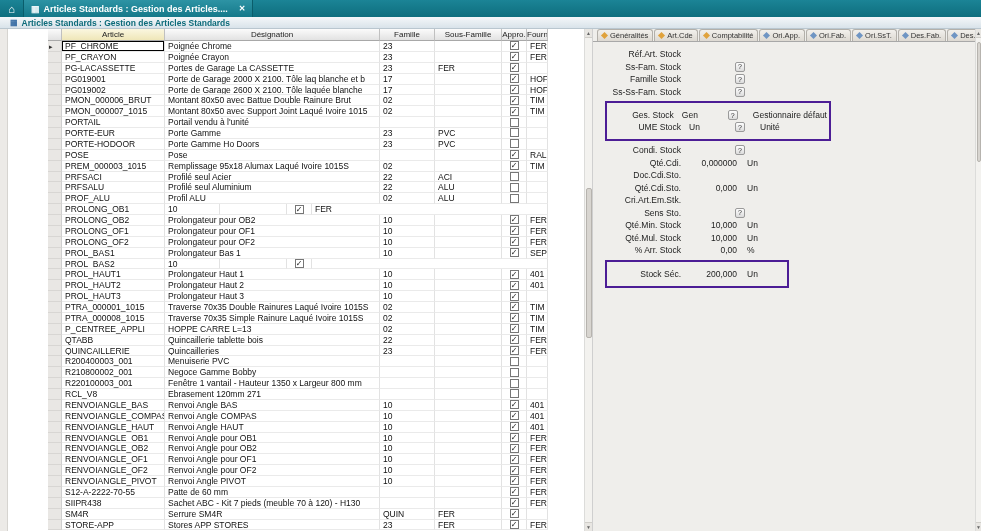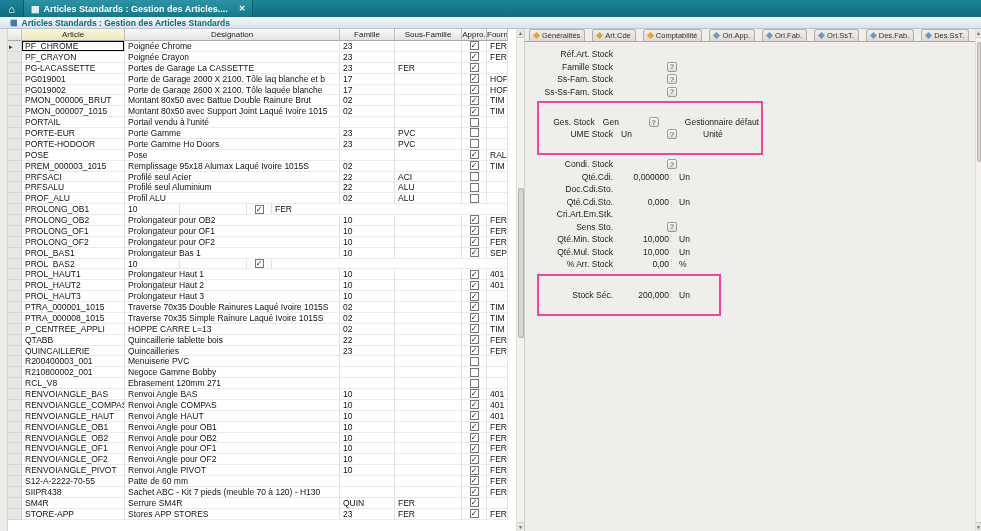--- a/index.html
+++ b/index.html
@@ -12,21 +12,21 @@
   .doc-tab { display: flex; align-items: center; gap: 4px; background: linear-gradient(#2d93a4,#15798a); color: #fff; padding: 0 7px; font-size: 9px; font-weight: bold; border-right: 1px solid #0a5d6b; max-width: 230px; white-space: nowrap; }
   .doc-tab .tab-grid-ic { font-size: 9px; color: #eaf6f8; }
   .doc-tab .tab-close { margin-left: 7px; font-size: 8px; color: #fff; }
 
   
   .subbar { height: 12px; background: linear-gradient(#f4f7f9,#d9e3ea); border-bottom: 1px solid #b9c6cf; display: flex; align-items: center; gap: 4px; padding-left: 10px; font-size: 8.5px; font-weight: bold; color: #0d6b7a; }
   .subbar .sub-ic { font-size: 8px; color: #3a6ea5; }
 
   
   .content { display: flex; height: 502px; }
-  .grid-area { width: 516px; display: flex; background: #fff; }
+  .grid-area { width: 584px; display: flex; background: #fff; gap: 40px; }
   .gutter { width: 8px; background: #eceae7; border-right: 1px solid #d6d4d0; }
   .grid { width: 500px; display: flex; flex-direction: column; }
 
   
   .thead { display: flex; height: 12px; flex: none; }
   .th { background: linear-gradient(#fbfbfb,#e2e2e2); border-right: 1px solid #c0c0c0; border-bottom: 1px solid #a8a8a8; font-size: 8px; color: #222; text-align: center; line-height: 11px; white-space: nowrap; overflow: hidden; }
   .th.sorted { background: linear-gradient(#fbf7e0,#efe6b8); }
   .w-rh { width: 14px; } .w-art { width: 103px; } .w-des { width: 215px; } .w-fam { width: 55px; } .w-sf { width: 67px; } .w-chk { width: 25px; } .w-fou { flex: 1; }
 
   
@@ -51,35 +51,35 @@
   .vscroll .sb-track { flex: 1; width: 100%; position: relative; }
   .vscroll .sb-thumb { position: absolute; left: 1px; width: 6px; background: #d8d5d0; border: 1px solid #b6b3ae; border-radius: 2px; }
   .thumb-left { top: 150px; height: 150px; }
   .thumb-right { top: 4px; height: 120px; }
   .vscroll.narrow { width: 6px; }
   .vscroll.narrow .sb-arrow { width: 6px; }
   .vscroll.narrow .sb-thumb { width: 4px; }
 
   
   .detail { flex: 1; background: #efeeeb; border-left: 1px solid #cfcfcf; overflow: hidden; }
-  .tabstrip { height: 13px; display: flex; align-items: flex-end; gap: 7px; padding-left: 4px; border-bottom: 1px solid #a8a8a8; overflow: hidden; }
+  .tabstrip { height: 13px; display: flex; align-items: flex-end; gap: 1px; padding-left: 4px; border-bottom: 1px solid #a8a8a8; overflow: hidden; }
   .dtab { display: flex; align-items: center; gap: 3px; padding: 1px 4px; font-size: 7.5px; color: #333; background: linear-gradient(#f2f0ec,#ddd9d2); border: 1px solid #b3b0aa; border-bottom: none; border-radius: 3px 3px 0 0; white-space: nowrap; height: 12px; }
   .dtab.sel { background: #fbfaf7; font-weight: bold; height: 13px; border-bottom: 1px solid #fbfaf7; margin-bottom: -1px; border-color: #8f8c86; }
   .dtab-ic { width: 5px; height: 5px; transform: rotate(45deg); flex: none; }
 
   
   .form { padding-top: 6px; font-size: 8.5px; color: #222; }
   .form-row { display: flex; align-items: center; height: 12.5px; }
   .f-label { width: 96px; text-align: right; padding-right: 8px; white-space: nowrap; overflow: hidden; }
   .f-val { min-width: 40px; white-space: nowrap; }
   .f-val.num { min-width: 0; width: 48px; text-align: right; }
   .f-help { width: 10px; height: 10px; margin-left: 6px; background: linear-gradient(#fdfdfd,#dcdcdc); border: 1px solid #9a9a9a; border-radius: 2px; font-size: 7px; display: flex; align-items: center; justify-content: center; color: #333; flex: none; }
   .f-unit { margin-left: 10px; }
-  .f-desc { margin-left: 26px; white-space: nowrap; }
-  .red-box { border: 2px solid #ec4899; margin: 3px 0 3px 12px; padding: 13px 2px; }
+  .f-desc { margin-left: 15px; white-space: nowrap; }
+  .red-box { border: 2px solid #4c1d95; margin: 3px 0 3px 12px; padding: 6px 2px; }
   .red-box .form-row { height: 12px; }
   .red-box .f-label { width: 80px; }
   .red-box[data-group="hl1"] { width: 226px; }
   .red-box[data-group="hl2"] { width: 184px; }
 </style>
 </head>
 <body>
 
 <div class="titlebar">
   <div class="home-btn">
@@ -446,20 +446,31 @@
             <div class="c des">Negoce Gamme Bobby</div>
             <div class="c fam"></div>
             <div class="c sfam"></div>
             <div class="c chk">
               <span class="cb"></span>
             </div>
             <div class="c fou"></div>
           </div>
           <div class="trow">
             <div class="c rowhead"></div>
+            <div class="c art">R220100003_001</div>
+            <div class="c des">Fenêtre 1 vantail - Hauteur 1350 x Largeur 800 mm</div>
+            <div class="c fam"></div>
+            <div class="c sfam"></div>
+            <div class="c chk">
+              <span class="cb"></span>
+            </div>
+            <div class="c fou"></div>
+          </div>
+          <div class="trow">
+            <div class="c rowhead"></div>
             <div class="c art">RCL_V8</div>
             <div class="c des">Ebrasement 120mm 271</div>
             <div class="c fam"></div>
             <div class="c sfam"></div>
             <div class="c chk">
               <span class="cb"></span>
             </div>
             <div class="c fou"></div>
           </div>
           <div class="trow">
@@ -648,26 +659,26 @@
           <span class="dtab-ic" style="background: rgb(224, 162, 60);"></span>
         </div>
       </div>
     <div class="form">
       <div data-group="a">
           <div class="form-row">
             <span class="f-label">Réf.Art. Stock</span>
             <span class="f-val"></span>
           </div>
           <div class="form-row">
-            <span class="f-label">Famille Stock</span>
+            <span class="f-label">Ss-Fam. Stock</span>
             <span class="f-val"></span>
             <span class="f-help">?</span>
           </div>
           <div class="form-row">
-            <span class="f-label">Ss-Fam. Stock</span>
+            <span class="f-label">Famille Stock</span>
             <span class="f-val"></span>
             <span class="f-help">?</span>
           </div>
           <div class="form-row">
             <span class="f-label">Ss-Ss-Fam. Stock</span>
             <span class="f-val"></span>
             <span class="f-help">?</span>
           </div>
         </div>
       <div class="red-box" data-group="hl1">

